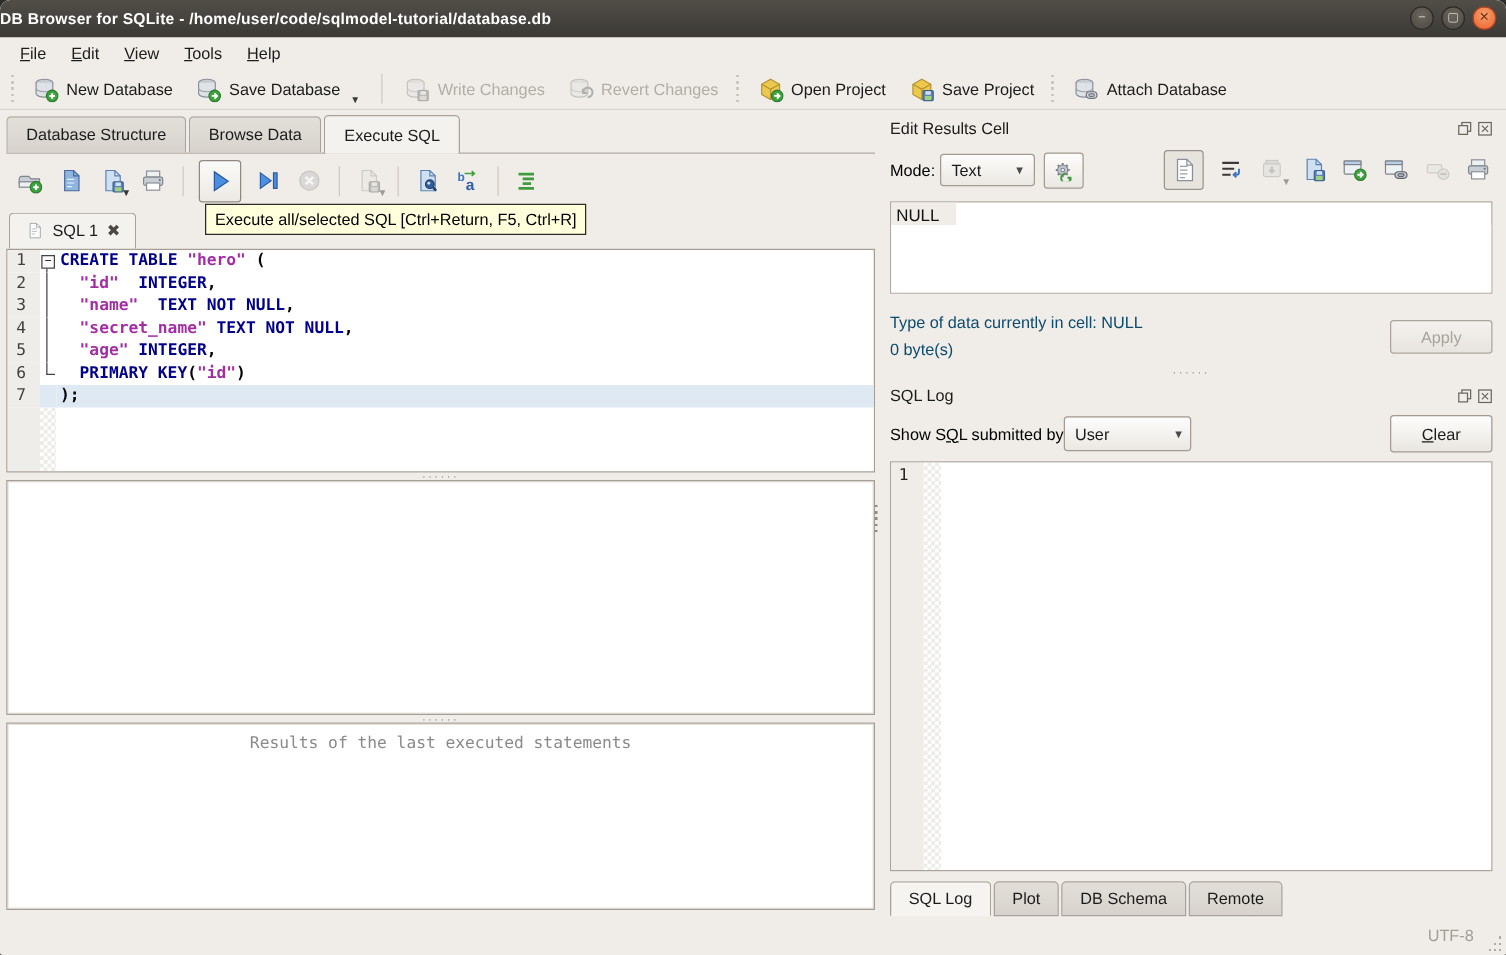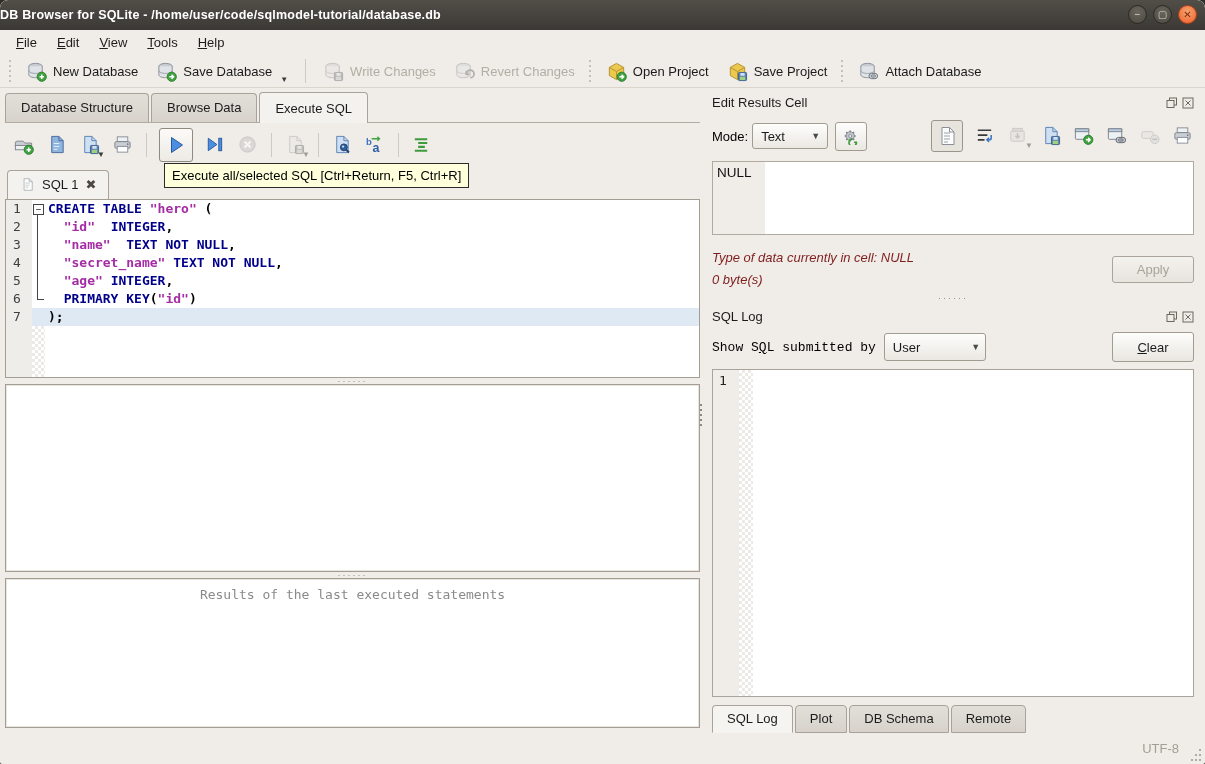--- a/index.html
+++ b/index.html
@@ -102,30 +102,30 @@
   #mode-row .lbl{font-size:13px;margin-right:4px;}
   .qcombo{height:26px;border:1px solid #a29b90;border-radius:3px;background:linear-gradient(#fdfdfc,#ebe8e2);
     display:flex;align-items:center;font-size:13px;color:#1b1b1b;padding-left:8px;box-sizing:border-box;}
   .qcombo .arrow{margin-left:auto;padding:0 7px;font-size:9px;color:#4a4a4a;}
   #mode-combo{width:76px;}
   #gear-btn{width:30px;height:27px;margin-left:7px;border:1px solid #a29b90;border-radius:3px;
     background:linear-gradient(#fdfdfc,#ebe8e2);display:flex;align-items:center;justify-content:center;}
   #cell-icons{margin-left:auto;display:flex;gap:11px;align-items:center;}
   #cell-icons .sqlicon.framed{width:30px;height:30px;}
 
-  #cell-editor{height:72px;margin-top:8px;border:1px solid #b1aaa0;background:#fff;display:flex;}
+  #cell-editor{height:72px;margin-top:8px;border:1px solid #b1aaa0;background:#fff;display:flex;flex-direction:column;}
   #cell-editor .cgutter{width:52px;background:#f0ede8;font-size:13.5px;color:#111;padding:3px 0 0 4px;box-sizing:border-box;}
   #type-row{margin-top:12px;display:flex;}
-  #type-lines{flex:1;font-size:13px;color:#7f1d1d;line-height:22px;font-style:italic;}
+  #type-lines{flex:1;font-size:13px;color:#0c4a6e;line-height:22px;}
   #apply-btn{width:80px;height:25px;align-self:center;border:1px solid #aaa49a;border-radius:3px;
     background:linear-gradient(#f4f2ee,#e7e4de);color:#a8a49b;font-size:13px;display:flex;align-items:center;justify-content:center;}
   #rsplit{height:15px;display:flex;align-items:center;justify-content:center;}
 
   #log-controls{height:32px;margin:4px 0 6px;display:flex;align-items:center;}
-  #log-controls .lbl{font-size:13px;margin-right:8px;font-family:Liberation Mono, monospace;}
+  #log-controls .lbl{font-size:13px;}
   #user-combo{width:102px;height:28px;gap:44px;}
   #clear-btn{margin-left:auto;width:80px;height:28px;border:1px solid #a29b90;border-radius:3px;
     background:linear-gradient(#fdfdfc,#e9e6e0);font-size:13px;color:#1b1b1b;display:flex;align-items:center;justify-content:center;}
   #log-area{flex:1;border:1px solid #a9a49b;background:#fff;display:flex;overflow:hidden;}
   #log-area .lgutter{width:26px;background:#f0ede8;font-size:13px;color:#222;padding:3px 0 0 6px;box-sizing:border-box;
     font-family:"DejaVu Sans Mono","Liberation Mono",monospace;}
   #log-area .lchecker{width:14px;}
   #log-area .lbody{flex:1;background:#fff;}
 
   #bottom-tabs{height:28px;margin-top:8px;display:flex;align-items:flex-end;gap:2px;}

